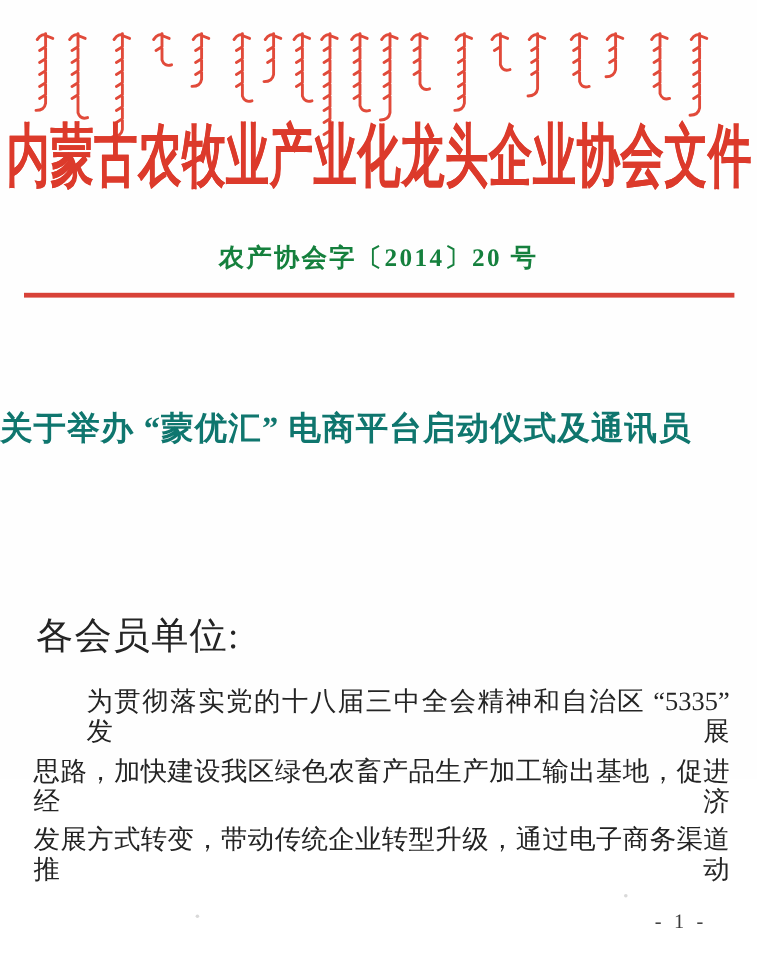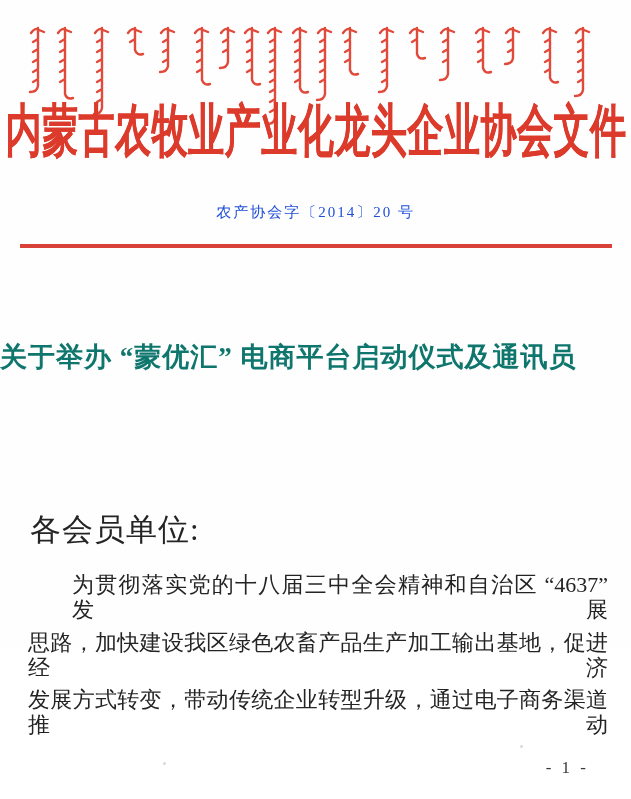--- a/index.html
+++ b/index.html
@@ -36,24 +36,25 @@
     white-space: nowrap;
     transform: scaleX(0.63);
     transform-origin: center;
     letter-spacing: 1px;
     text-shadow: 0.5px 0 0 var(--title-red, #dc3a2b);
   }
   .doc-number {
     position: absolute;
     top: 203px; left: 0; right: 0;
     text-align: center;
-    font-size: 15px;
+    font-size: 21px;
     letter-spacing: 2px;
-    color: #1d4ed8;
+    color: #15803d;
     line-height: 1.2;
+    font-weight: bold;
   }
   .red-line {
     position: absolute;
     top: 244px; left: 20px; right: 19px;
     height: 4px;
     background: var(--line-red, #d84238);
   }
   .notice-title {
     position: absolute;
     left: 0; right: 0;
@@ -134,21 +135,21 @@
   </div>
 
   <div class="doc-number">农产协会字〔2014〕20 号</div>
 
   <div class="red-line"></div>
 
   <div class="notice-title l1">关于举办 “蒙优汇” 电商平台启动仪式及通讯员</div>
 
   <div class="salutation">各会员单位:</div>
 
-  <div class="body-line l1">为贯彻落实党的十八届三中全会精神和自治区 “4637” 发展</div>
+  <div class="body-line l1">为贯彻落实党的十八届三中全会精神和自治区 “5335” 发展</div>
   <div class="body-line l2">思路，加快建设我区绿色农畜产品生产加工输出基地，促进经济</div>
   <div class="body-line l3">发展方式转变，带动传统企业转型升级，通过电子商务渠道推动</div>
 
   <div class="page-number">- 1 -</div>
 
   <div class="scan-dot" style="left:520px; top:745px;"></div>
   <div class="scan-dot" style="left:163px; top:762px;"></div>
 </div>
 
 </body></html>

